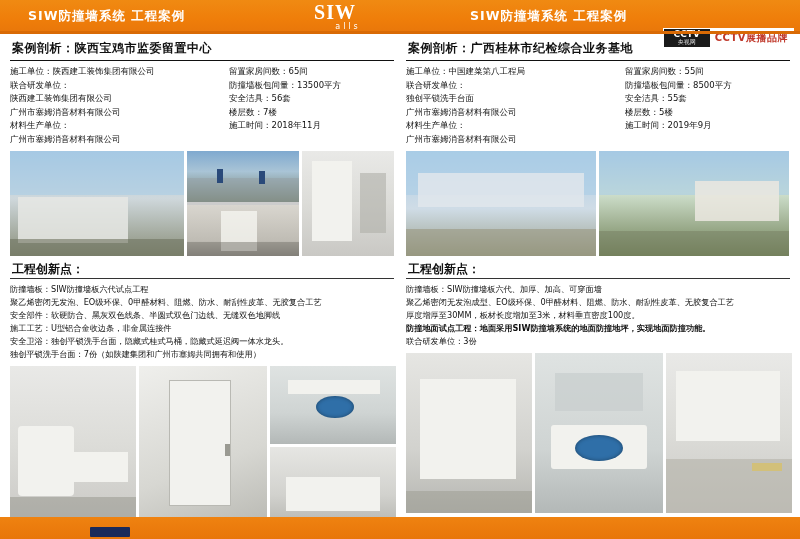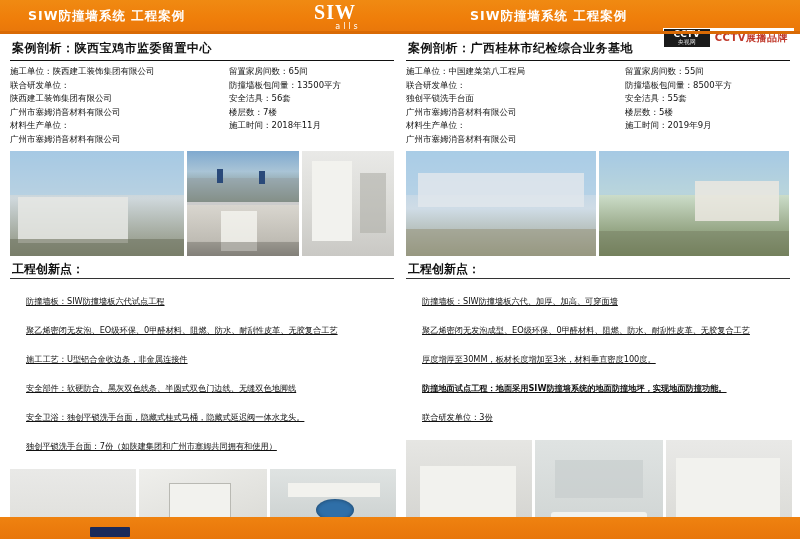--- a/index.html
+++ b/index.html
@@ -88,21 +88,21 @@
   .info-col.right { flex: 0 0 165px; }
   .info-row { white-space: nowrap; }
 
   .imgs-row { display: flex; gap: 3px; margin-top: 5px; }
   .ph { background: #ccc; position: relative; overflow: hidden; }
 
   .innov-title {
     font-size: 12px; font-weight: bold; color: #111; margin-top: 5px; padding-left:2px;
   }
   .body-text { font-size: 8.2px; color: #111; line-height: 13px; margin-top: 2px; }
-  .body-text p { margin: 16px; text-decoration: underline; }
+  .body-text p { margin: 0; }
   .body-text .b { font-weight: bold; }
 
   .photos-grid { display: flex; gap: 3px; margin-top: 5px; }
   .photos-grid .cell { position: relative; }
   .bldg { background: linear-gradient(180deg,#9fc3e0 0%,#cfd8dc 45%,#8a8f7a 100%); }
   .roof { background: linear-gradient(180deg,#7fa9cf 0%,#a9c4d6 40%,#6f7a63 100%); }
   .room { background: linear-gradient(180deg,#e9e9e7 0%,#dcdcd8 50%,#c9c8c4 100%); }
   .corr { background: linear-gradient(180deg,#d9d6cf 0%,#bfbcb4 70%,#8d8a84 100%); }
   .door { background: linear-gradient(160deg,#efefec 0%,#d7d7d2 60%,#b9b9b3 100%); }
   .gate { background: linear-gradient(180deg,#a8cbe6 0%,#cfdce6 55%,#9aa08c 100%); }
@@ -185,22 +185,22 @@
             <div class="whitebox" style="left:10px;top:10px;width:40px;height:80px"></div>
             <div class="dark" style="left:58px;top:22px;width:26px;height:60px;background:rgba(175,175,168,.6)"></div>
           </div>
         </div>
 
         <div class="innov-title">工程创新点：</div>
         <div class="rule thin"></div>
         <div class="body-text">
           <p>防撞墙板：SIW防撞墙板六代试点工程</p>
           <p>聚乙烯密闭无发泡、EO级环保、0甲醛材料、阻燃、防水、耐刮性皮革、无胶复合工艺</p>
+          <p>安全部件：软硬防合、黑灰双色线条、半圆式双色门边线、无缝双色地脚线</p>
           <p>施工工艺：U型铝合金收边条，非金属连接件</p>
-          <p>安全部件：软硬防合、黑灰双色线条、半圆式双色门边线、无缝双色地脚线</p>
           <p>安全卫浴：独创平锁洗手台面，隐藏式桂式马桶，隐藏式延迟阀一体水龙头。</p>
           <p>独创平锁洗手台面：7份（如陕建集团和广州市塞姆共同拥有和使用）</p>
         </div>
 
         <div class="photos-grid">
           <div class="cell">
             <div class="ph room" style="width:126px;height:160px">
               <div class="whitebox" style="left:8px;top:60px;width:56px;height:70px;border-radius:4px"></div>
               <div class="whitebox" style="left:58px;top:86px;width:60px;height:30px"></div>
               <div class="dark" style="left:0;bottom:0;width:100%;height:18%;background:rgba(140,140,130,.45)"></div>

